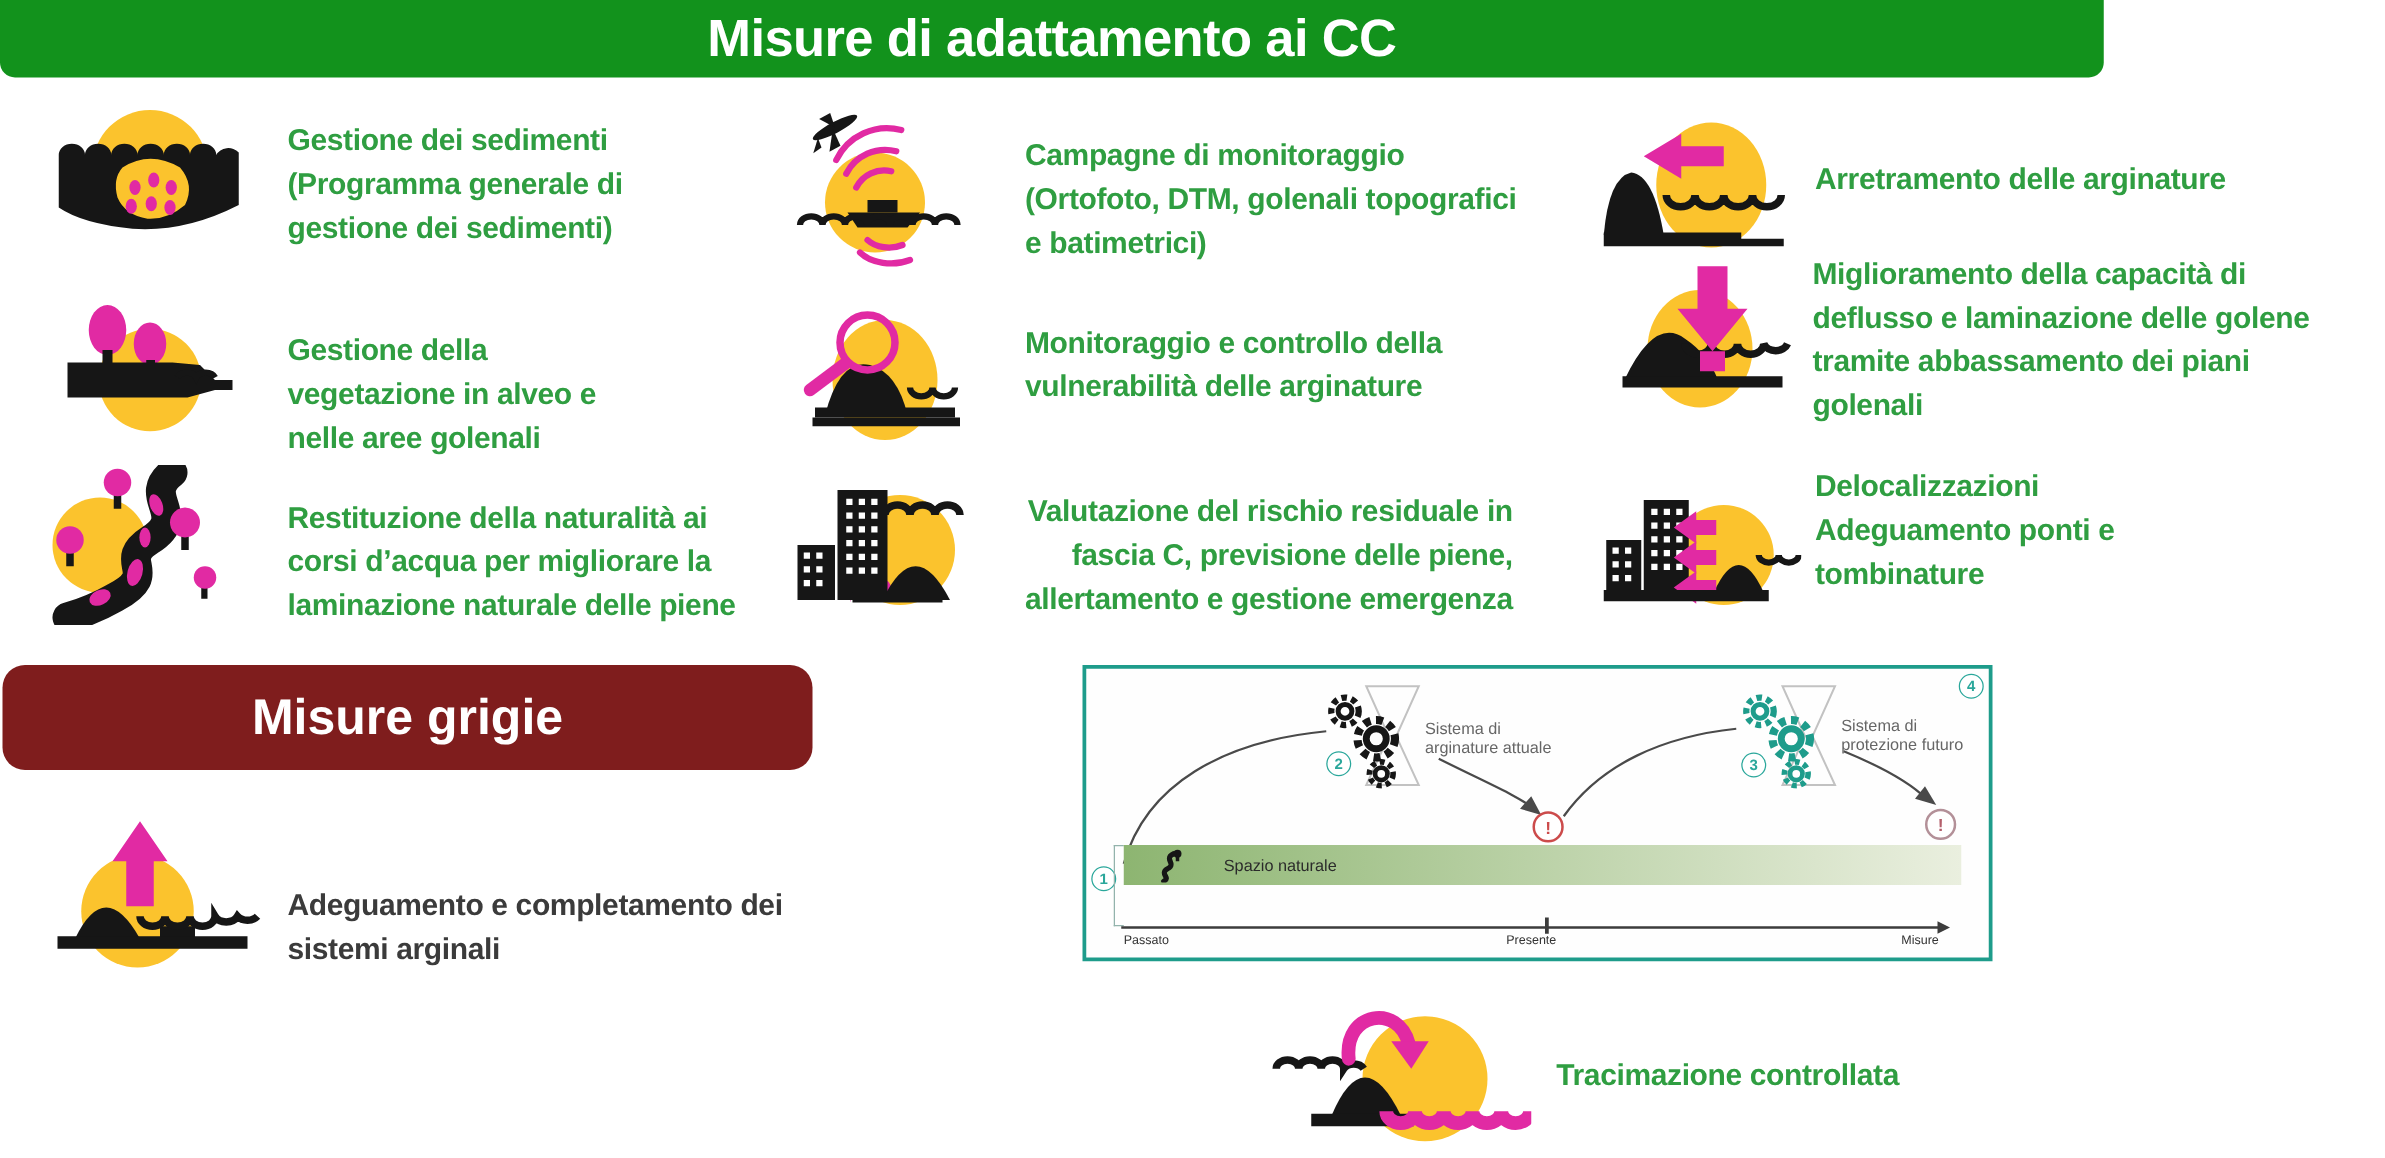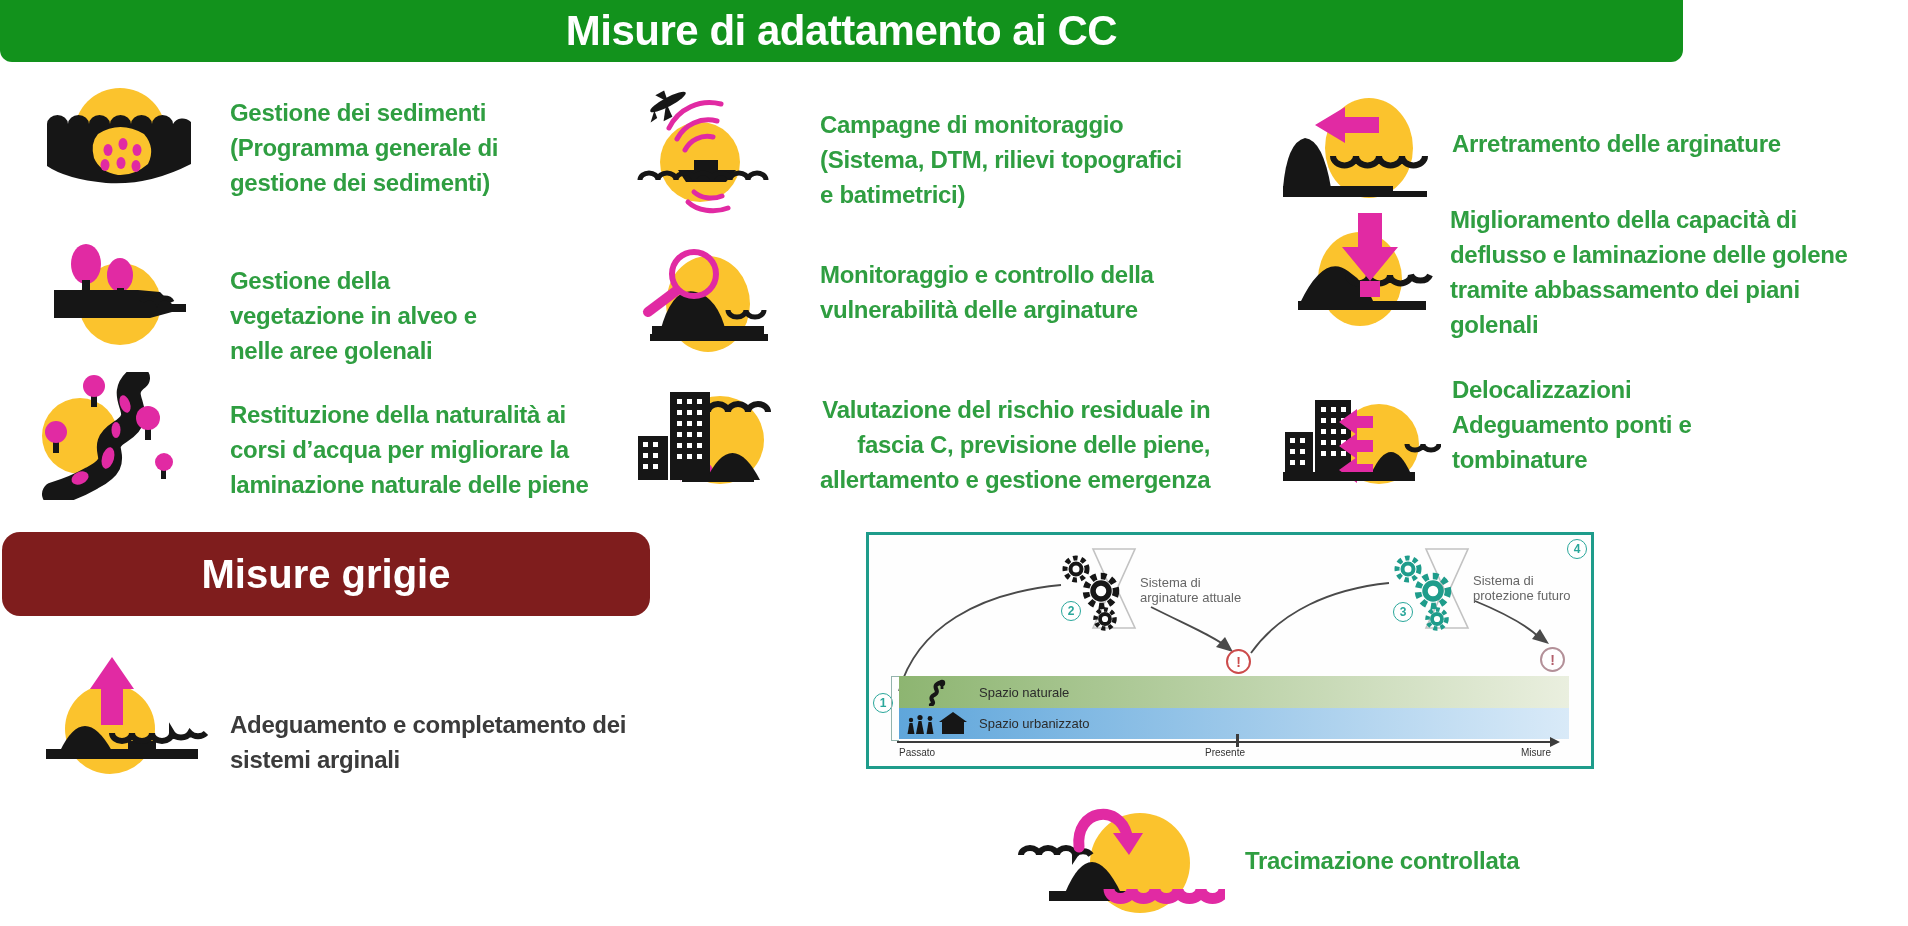--- a/index.html
+++ b/index.html
@@ -91,21 +91,21 @@
           <path d="M41,48 a45,45 0 0 1 52,-24"></path>
           <path d="M66,112 a22,16 0 0 0 28,4"></path>
           <path d="M60,122 a30,20 0 0 0 40,6"></path>
         </g>
         <polygon points="50,90 108,90 98,102 58,102" fill="#161616"></polygon>
         <rect x="66" y="80" width="24" height="10" fill="#161616"></rect>
         <path d="M12,100 a9,7 0 0 1 18,0 a9,7 0 0 1 18,0 a9,7 0 0 1 18,0 a9,7 0 0 1 18,0 a9,7 0 0 1 18,0 a9,7 0 0 1 18,0 a9,7 0 0 1 18,0" fill="none" stroke="#161616" stroke-width="5"></path>
       </svg>
     </div>
     <div class="glabel" style="left:192px;top:27px;">Campagne di monitoraggio
-(Sistema, DTM, rilievi topografici
+(Ortofoto, DTM, golenali topografici
 e batimetrici)</div>
   </div>
 
   <div class="measure" style="left:1281px;top:92px;">
     <div class="micon">
       <svg width="150" height="112" viewBox="0 0 150 112">
         <ellipse cx="88" cy="56" rx="44" ry="50" fill="#FBC32D"></ellipse>
         <path d="M2,96 Q6,50 24,46 Q42,48 50,96 Z" fill="#161616"></path>
         <polygon points="2,94 112,94 112,99 146,99 146,105 2,105" fill="#161616"></polygon>
         <path d="M52,64 a11,9 0 0 0 23,0 a11,9 0 0 0 23,0 a11,9 0 0 0 23,0 a11,9 0 0 0 23,0" fill="none" stroke="#161616" stroke-width="6"></path>
@@ -383,35 +383,20 @@
     <div class="bracket"></div>
 
     <div class="band natural">
       <svg class="d-abs" style="left:24px;top:3px;" width="26" height="27" viewBox="0 0 26 27">
         <circle cx="19" cy="4" r="3.2" fill="#161616"></circle>
         <rect x="17.6" y="6" width="2.8" height="4" fill="#161616"></rect>
         <path d="M16,4 C7,8 19,12 11,16 C4,20 14,23 8,26" fill="none" stroke="#161616" stroke-width="4.2" stroke-linecap="round"></path>
       </svg>
       <span class="bandlabel">Spazio naturale</span>
     </div>
-    <div class="band urban">
-      <svg class="d-abs" style="left:4px;top:4px;" width="68" height="24" viewBox="0 0 68 24">
-        <g fill="#161616">
-          <circle cx="8" cy="8" r="2.2"></circle>
-            <polygon points="4.5,22 6.5,11 9.5,11 11.5,22"></polygon>
-          <circle cx="17" cy="5.5" r="2.6"></circle>
-            <polygon points="13,22 15.5,9 18.5,9 21,22"></polygon>
-          <circle cx="27" cy="6.5" r="2.4"></circle>
-            <polygon points="23.5,22 25.5,10 28.5,10 30.5,22"></polygon>
-          <polygon points="36,10 50,0 64,10"></polygon>
-          <rect x="39" y="10" width="22" height="12"></rect>
-        </g>
-      </svg>
-      <span class="bandlabel">Spazio urbanizzato</span>
-    </div>
 
     <div class="axis"></div>
     <div class="axis-arrow"></div>
     <div class="axis-tick"></div>
     <span class="d-abs axislabel" style="left:30px;">Passato</span>
     <span class="d-abs axislabel" style="left:336px;">Presente</span>
     <span class="d-abs axislabel" style="left:652px;">Misure</span>
   </div>
 
 </div>

